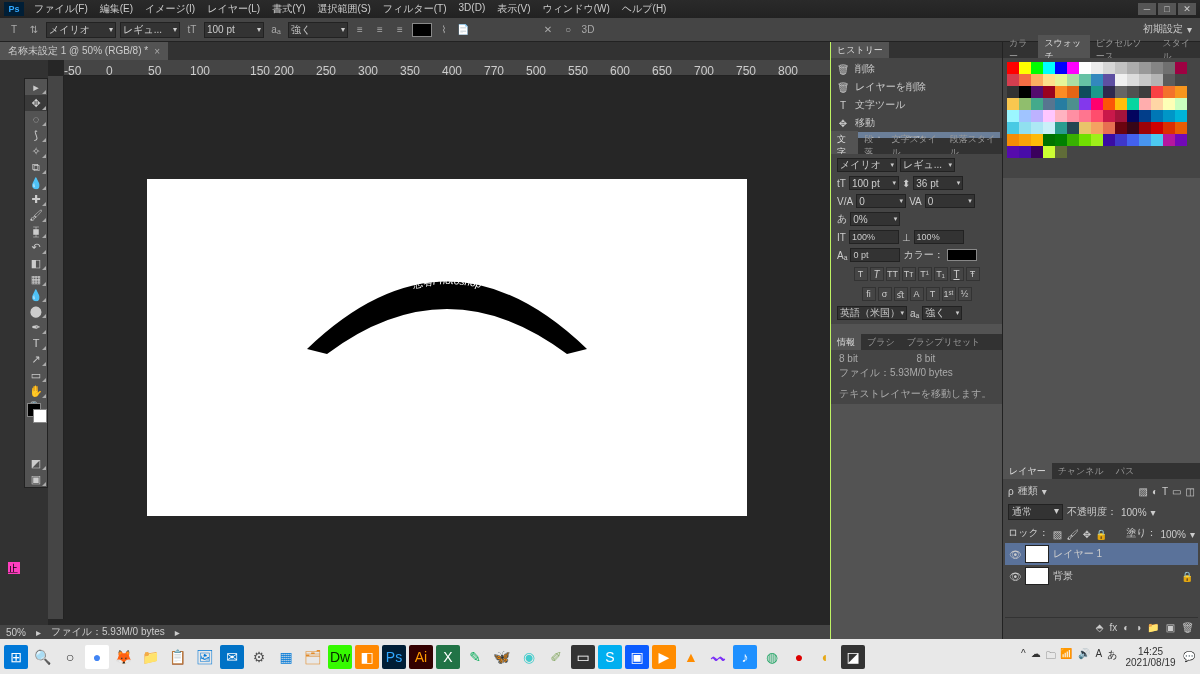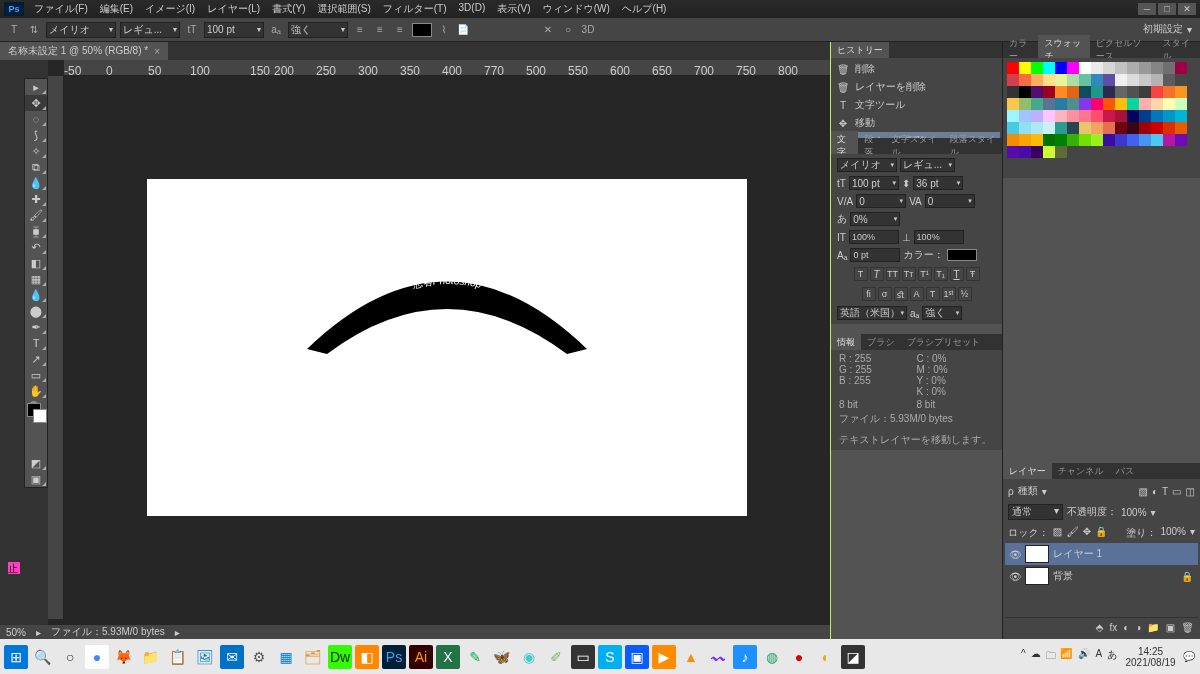--- a/index.html
+++ b/index.html
@@ -322,24 +322,20 @@
       </div>
     </div>
 
     <div style="height:10px"></div>
     <div class="ptabs" id="info-tabs">
         <span class="ptab act">情報</span>
         <span class="ptab">ブラシ</span>
         <span class="ptab">ブラシプリセット</span>
       </div>
     <div class="pbody info-panel">
-      <div class="irow">
-        <div class="icol">R : <span>255</span><br>G : <span>255</span><br>B : <span>255</span></div>
-        <div class="icol">C : <span>0%</span><br>M : <span>0%</span><br>Y : <span>0%</span><br>K : <span>0%</span></div>
-      </div>
       <div class="irow">
           <div class="icol">8 bit</div>
           <div class="icol">8 bit</div>
         </div>
       <div class="irow">
           <span>ファイル：5.93M/0 bytes</span>
         </div>
       <div class="irow" style="padding-top:6px">
           <span>テキストレイヤーを移動します。</span>
         </div>
@@ -489,21 +485,21 @@
       </div>
       <div style="display:flex;gap:4px;padding:3px;align-items:center">
         <div class="sel" style="width:55px;background:#333;border:1px solid #222;display:flex;justify-content:space-between;padding:0 3px">
             <span>通常</span>
             <span>▾</span>
           </div>
         <span>不透明度：</span>
         <span>100%</span>
           <span>▾</span>
       </div>
-      <div style="display:flex;gap:4px;padding:3px;align-items:flex-start">
+      <div style="display:flex;gap:4px;padding:3px;align-items:flex-end">
         <span>ロック：</span>
         <span>▨</span>
         <span>🖌</span>
         <span>✥</span>
         <span>🔒</span>
         <div style="flex:1"></div>
         <span>塗り：</span>
           <span>100%</span>
           <span>▾</span>
       </div>

